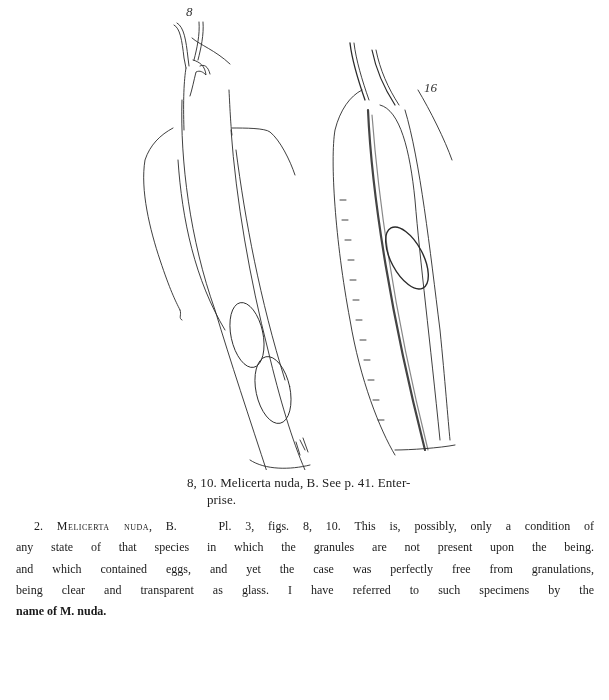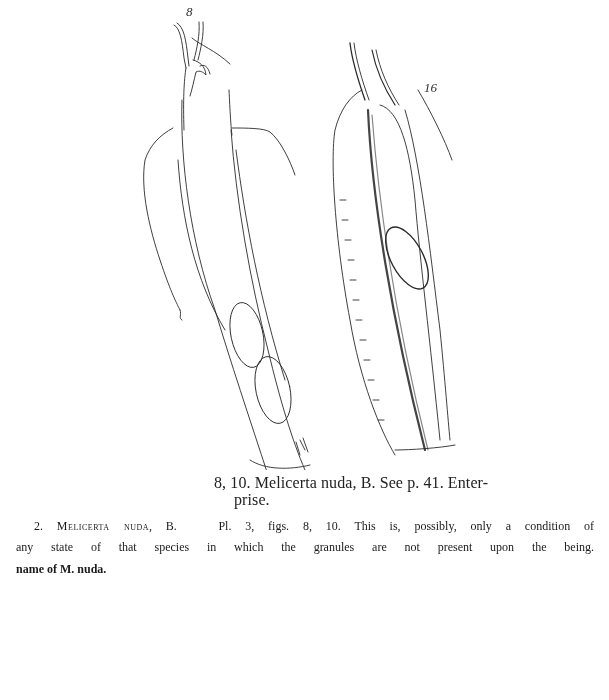--- a/index.html
+++ b/index.html
@@ -1,22 +1,22 @@
 <!DOCTYPE html>
 <html><head>
   <meta charset="utf-8">
   <style>
     html, body { margin: 0; padding: 0; background: #ffffff; }
     body { width: 609px; height: 700px; position: relative; overflow: hidden;
            font-family: "Liberation Serif", "DejaVu Serif", serif; color: #1a1a1a; }
     .figure { position: absolute; left: 0; top: 0; width: 609px; height: 470px; }
     .figure svg { width: 609px; height: 470px; display: block; }
     .fig-label { position: absolute; font-style: italic; font-size: 13px; color: #333; }
-    .caption { position: absolute; left: 214px; top: 474px; width: 280px;
-               font-size: 16px; line-height: 17px; letter-spacing: 0.1px; color: #222; }
+    .caption { position: absolute; left: 187px; top: 474px; width: 280px;
+               font-size: 13px; line-height: 17px; letter-spacing: 0.1px; color: #222; }
     .caption .l2 { display: block; padding-left: 20px; }
     .body-text { position: absolute; left: 16px; top: 516px; width: 578px;
                  font-size: 12px; line-height: 21.3px; text-align: justify; color: #1a1a1a; }
     .body-text .line { display: block; text-align: justify; text-align-last: justify; white-space: nowrap; }
     .body-text .line.last { text-align-last: left; font-weight: bold; }
     .body-text .indent { padding-left: 18px; }
     .sc { font-variant: small-caps; letter-spacing: 0.5px; }
   </style>
 </head>
 <body>
@@ -81,14 +81,16 @@
 </div>
 
 <div class="caption">
   <span>8, 10. Melicerta nuda, B.   See p. 41.   Enter-</span>
   <span class="l2">prise.</span>
 </div>
 
 <div class="body-text">
   <span class="line indent"><span>2.</span> <span class="sc">Melicerta nuda</span><span>, B.</span>&nbsp;&nbsp; <span>Pl. 3, figs. 8, 10.   This is, possibly, only a condition of</span></span>
   <span class="line">any state of that species in which the granules are not present upon the being.</span>
+  <span class="line">and which contained eggs, and yet the case was perfectly free from granulations,</span>
+  <span class="line">being clear and transparent as glass.   I have referred to such specimens by the</span>
   <span class="line last">name of M. nuda.</span>
 </div>
 
 </body></html>

